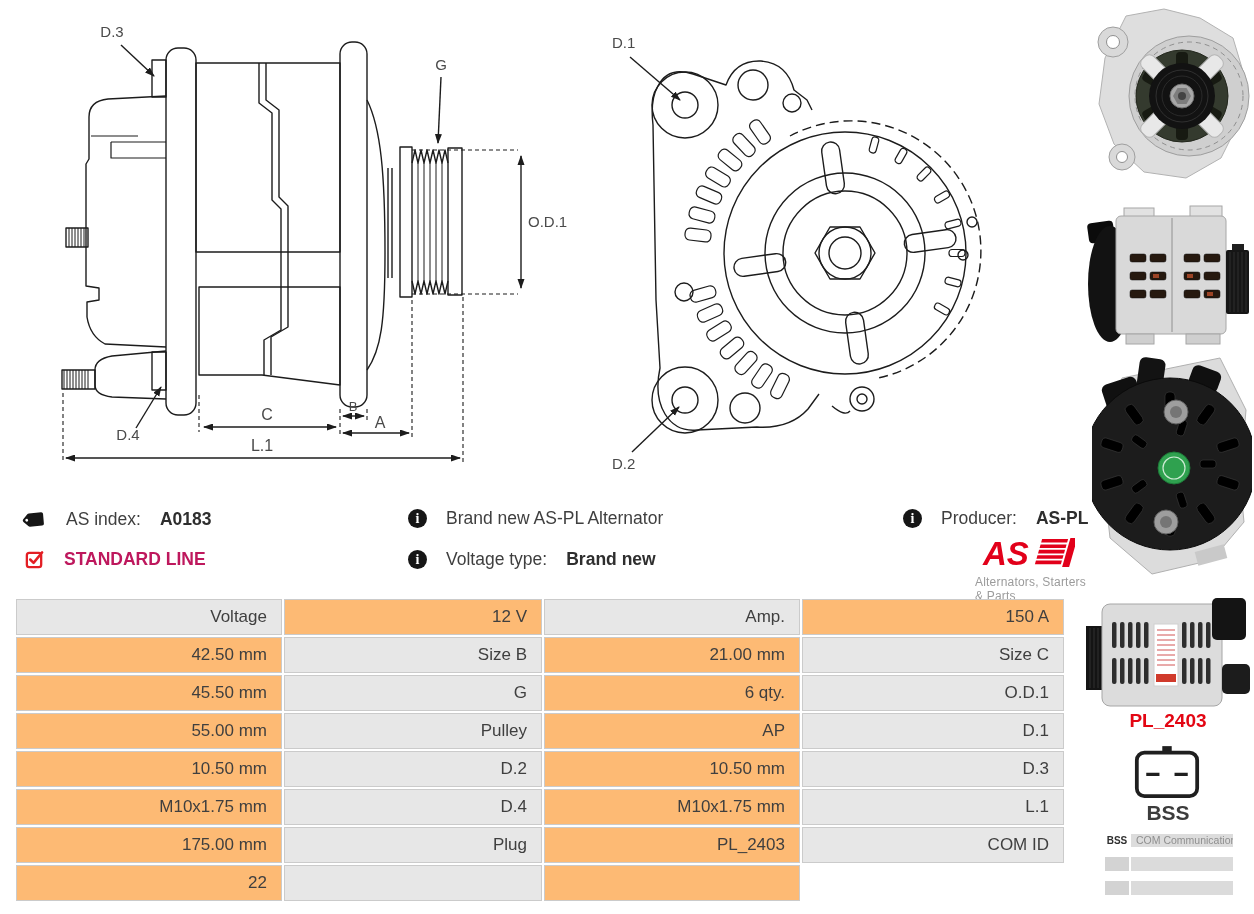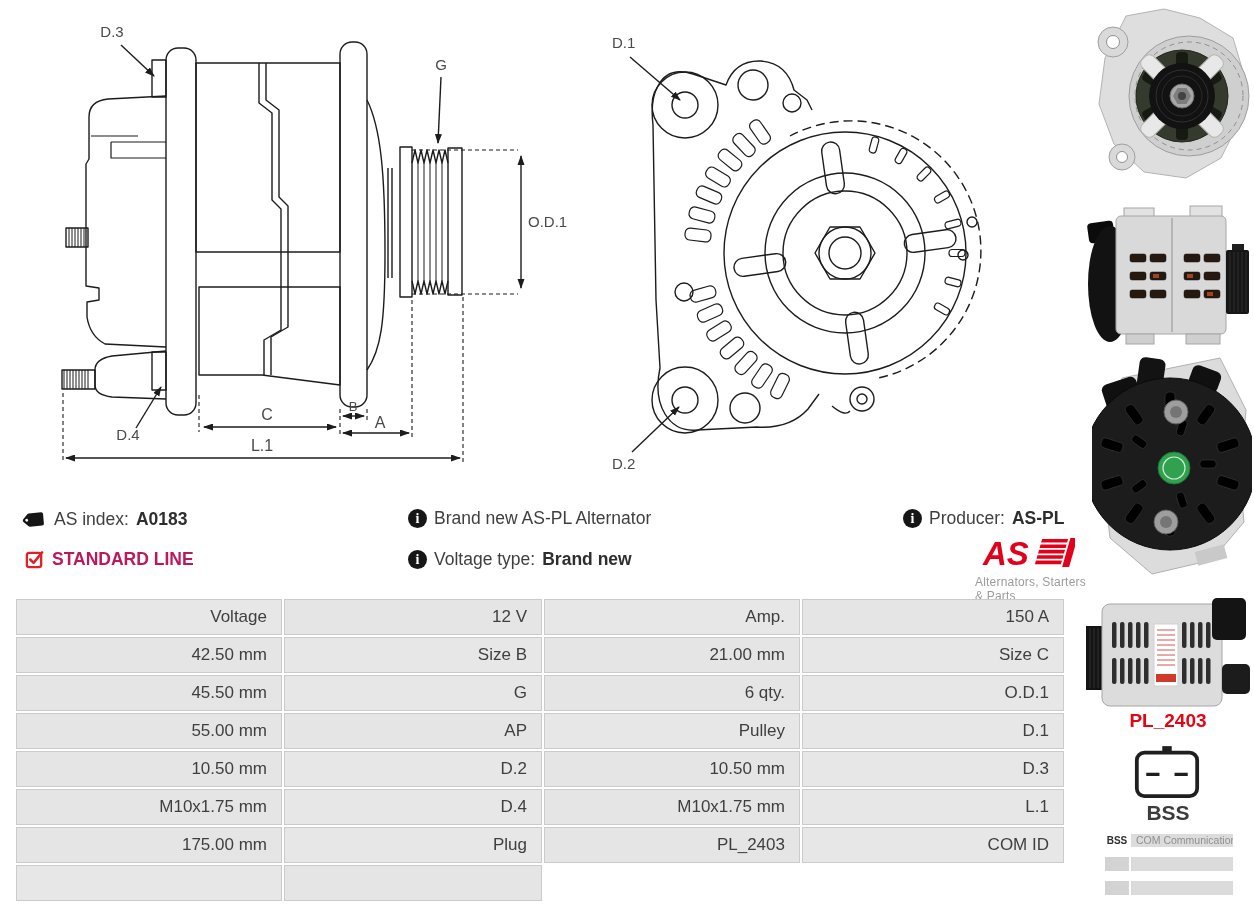--- a/index.html
+++ b/index.html
@@ -2,35 +2,35 @@
 <html><head>
 <meta charset="utf-8">
 <style>
   html,body{margin:0;padding:0;background:#fff;}
   #stage{position:relative;width:1254px;height:914px;background:#fff;overflow:hidden;
          font-family:"Liberation Sans", sans-serif;color:#3f3f3f;border-radius:31px;}
   svg text{font-family:"Liberation Sans", sans-serif;}
   .dlab{fill:#4a4a4a;font-size:15px;}
   .dlab.small{font-size:13px;}
   .dlab.mid{font-size:16px;}
-  .inf{position:absolute;display:flex;align-items:center;gap:7px;font-size:17.5px;color:#3f3f3f;white-space:nowrap;text-align:center;}
+  .inf{position:absolute;display:flex;align-items:center;gap:19px;font-size:17.5px;color:#3f3f3f;white-space:nowrap;text-align:center;}
   .inf b{color:#2e2e2e;}
   .info-icon{display:inline-flex;width:19px;height:19px;border-radius:50%;background:#161616;color:#fff;
              align-items:center;justify-content:center;font-family:"Liberation Serif",serif;
              font-weight:bold;font-size:14px;flex:0 0 19px;}
   .red{color:#be185d;font-weight:bold;}
   #logo{position:absolute;left:975px;top:536px;width:120px;}
   #logo-tagline{font-size:12px;color:#9b9b9b;margin-top:1px;letter-spacing:.2px;}
   
   #spec-table{position:absolute;left:16px;top:599px;width:1236px;display:grid;
               grid-template-columns:266px 258px 256px 262px;grid-auto-rows:36px;gap:2px;}
   #spec-table .cell{box-sizing:border-box;border:1px solid #cbcbcb;line-height:34px;font-size:17px;
                     text-align:right;padding-right:14px;color:#3f3f3f;}
   #spec-table .lc{background:#e7e7e7;}
-  #spec-table .vc{background:#e5e5e5;}
+  #spec-table .vc{background:#fdba74;}
   
   .photo{position:absolute;}
   #plug-code{position:absolute;left:1088px;top:710px;width:160px;text-align:center;
              font-size:19px;font-weight:bold;color:#e30613;}
   #connector{position:absolute;left:1134px;top:746px;}
   #plug-name{position:absolute;left:1088px;top:801px;width:160px;text-align:center;
              font-size:21px;font-weight:bold;color:#3c3c3c;}
   #bss-table{position:absolute;left:1105px;top:834px;width:128px;font-size:10px;}
   .bss-row{display:flex;margin-bottom:10px;}
   .bss-row .bl{width:24px;height:13px;line-height:13px;text-align:center;font-weight:bold;color:#2f2f2f;background:#fff;}
@@ -234,39 +234,40 @@
     <div class="cell lc">Size B</div>
     <div class="cell vc">21.00 mm</div>
 
     <div class="cell lc">Size C</div>
     <div class="cell vc">45.50 mm</div>
     <div class="cell lc">G</div>
     <div class="cell vc">6 qty.</div>
 
     <div class="cell lc">O.D.1</div>
     <div class="cell vc">55.00 mm</div>
+    <div class="cell lc">Pulley</div>
     <div class="cell vc">AP</div>
-    <div class="cell lc">Pulley</div>
 
     <div class="cell lc">D.1</div>
     <div class="cell vc">10.50 mm</div>
     <div class="cell lc">D.2</div>
     <div class="cell vc">10.50 mm</div>
 
     <div class="cell lc">D.3</div>
     <div class="cell vc">M10x1.75 mm</div>
     <div class="cell lc">D.4</div>
     <div class="cell vc">M10x1.75 mm</div>
 
     <div class="cell lc">L.1</div>
     <div class="cell vc">175.00 mm</div>
     <div class="cell lc">Plug</div>
     <div class="cell vc">PL_2403</div>
 
     <div class="cell lc">COM ID</div>
+    <div class="cell vc">22</div>
     <div class="cell lc"></div>
     <div class="cell vc"></div>
   </div>
 
   <svg class="photo" style="left:1092px;top:6px" width="160" height="185" viewBox="0 0 160 185">
     <path d="M34,10 L72,3 L108,12 L141,32 L153,72 L149,112 L129,152 L94,172 L52,166 L22,138 L7,98 L13,52 Z" fill="#dedede" stroke="#b2b2b2"></path>
     <circle cx="97" cy="90" r="60" fill="#cfcfcf" stroke="#9e9e9e"></circle>
     <circle cx="97" cy="90" r="54" fill="none" stroke="#8f8f8f" stroke-dasharray="5 4"></circle>
     <circle cx="21" cy="36" r="15" fill="#d9d9d9" stroke="#9f9f9f"></circle>
       <circle cx="21" cy="36" r="6.5" fill="#fff" stroke="#8f8f8f"></circle>

